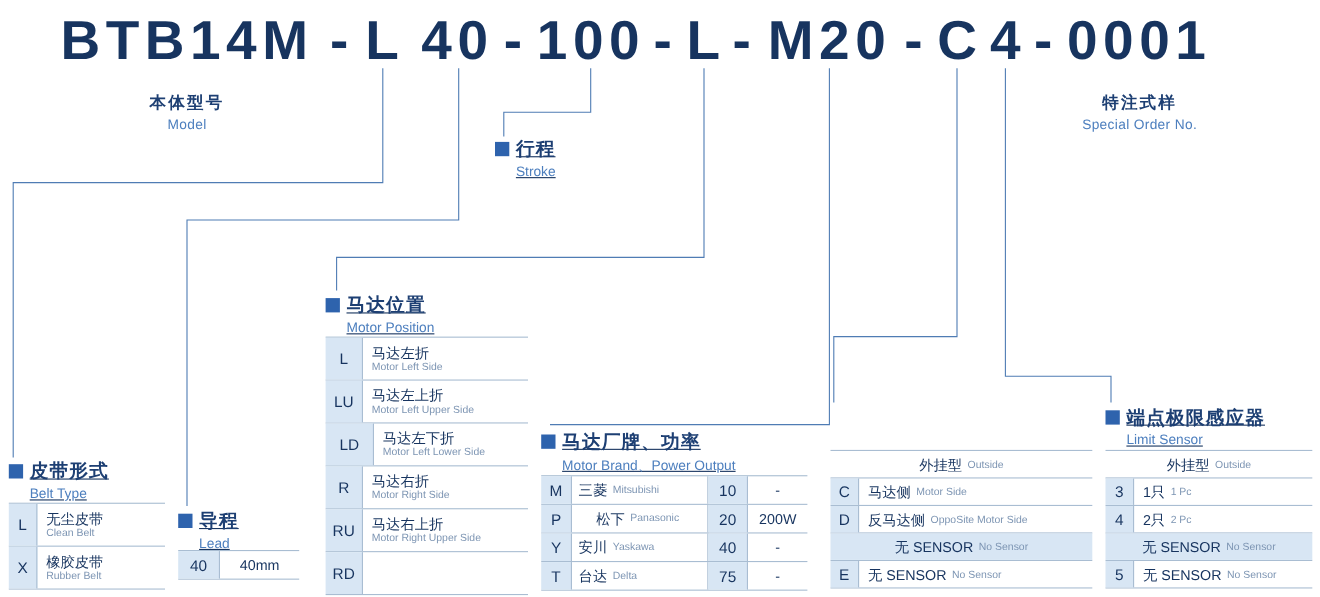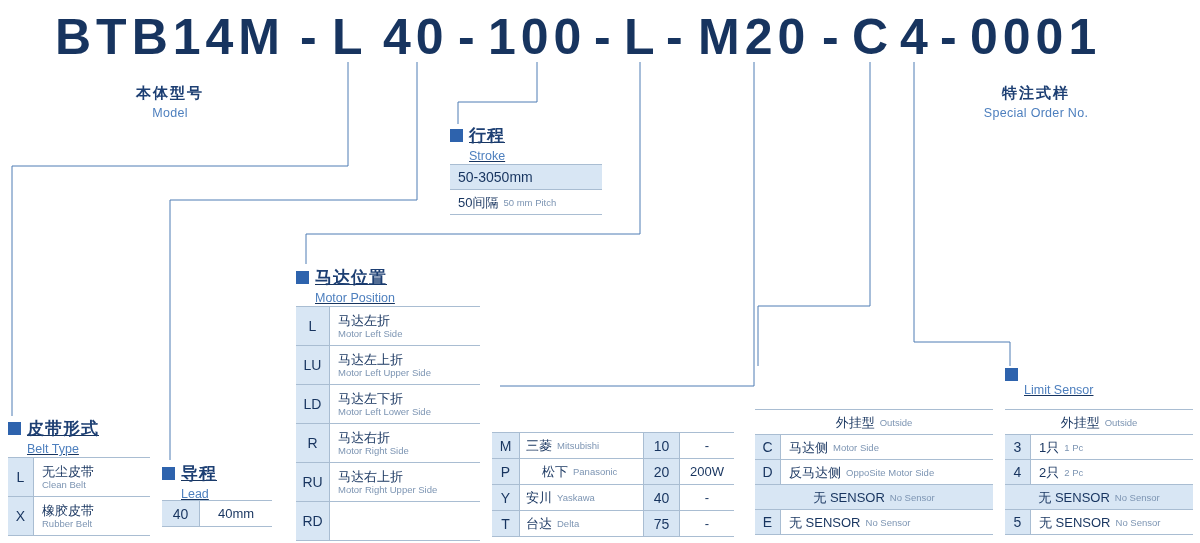--- a/index.html
+++ b/index.html
@@ -89,33 +89,20 @@
     <div class="cen">Model</div>
   </div>
 
   <div class="sec-title" style="left:450px;top:124px">
     <div class="tzh">
         <span class="sq"></span>
         <span>行程</span>
       </div>
     <div class="ten">Stroke</div>
   </div>
-  <div class="tbl rows25" style="left:450px;top:164px;width:152px">
-    <div class="trow">
-      <div class="tc desc bgblue">
-        <span class="zh14">50-3050mm</span>
-      </div>
-    </div>
-    <div class="trow">
-      <div class="tc desc inl">
-        <span class="zh13">50间隔</span>
-        <span class="en10">50 mm Pitch</span>
-      </div>
-    </div>
-  </div>
 
   <div class="sec-title" style="left:296px;top:266px">
     <div class="tzh">
         <span class="sq"></span>
         <span>马达位置</span>
       </div>
     <div class="ten">Motor Position</div>
   </div>
   <div class="tbl rows39" style="left:296px;top:306px;width:184px">
     <div class="trow">
@@ -126,21 +113,21 @@
       </div>
     </div>
     <div class="trow">
       <div class="tc code" style="width:34px">LU</div>
       <div class="desc2">
         <div class="zh13">马达左上折</div>
         <div class="en10">Motor Left Upper Side</div>
       </div>
     </div>
     <div class="trow">
-      <div class="tc code" style="width:34px">LD</div>
+      <div class="tc code" style="width:44px">LD</div>
       <div class="desc2">
         <div class="zh13">马达左下折</div>
         <div class="en10">Motor Left Lower Side</div>
       </div>
     </div>
     <div class="trow">
       <div class="tc code" style="width:34px">R</div>
       <div class="desc2">
         <div class="zh13">马达右折</div>
         <div class="en10">Motor Right Side</div>
@@ -189,20 +176,27 @@
       </div>
     <div class="ten">Lead</div>
   </div>
   <div class="tbl rows26" style="left:162px;top:500px;width:110px">
     <div class="trow">
       <div class="tc code" style="width:38px">40</div>
       <div class="tc cen">40mm</div>
     </div>
   </div>
 
+  <div class="sec-title" style="left:492px;top:390px">
+    <div class="tzh">
+        <span class="sq"></span>
+        <span>马达厂牌、功率</span>
+      </div>
+    <div class="ten">Motor Brand、Power Output</div>
+  </div>
   <div class="tbl rows26" style="left:492px;top:432px;width:242px">
     <div class="trow">
       <div class="tc code" style="width:28px">M</div>
       <div class="tc desc inl vline" style="flex:0 0 124px;padding-left:6px">
         <span class="zh13">三菱</span>
         <span class="en10">Mitsubishi</span>
       </div>
       <div class="tc code" style="width:36px">10</div>
       <div class="tc cen">-</div>
     </div>
@@ -267,20 +261,21 @@
       <div class="tc desc inl">
         <span class="zh13">无 SENSOR</span>
         <span class="en10">No Sensor</span>
       </div>
     </div>
   </div>
 
   <div class="sec-title" style="left:1005px;top:368px">
     <div class="tzh">
         <span class="sq"></span>
+        <span>端点极限感应器</span>
       </div>
     <div class="ten">Limit Sensor</div>
   </div>
   <div class="tbl rows25" style="left:1005px;top:409px;width:188px">
     <div class="trow">
       <div class="tc full inl">
         <span class="zh13">外挂型</span>
         <span class="en10">Outside</span>
       </div>
     </div>

